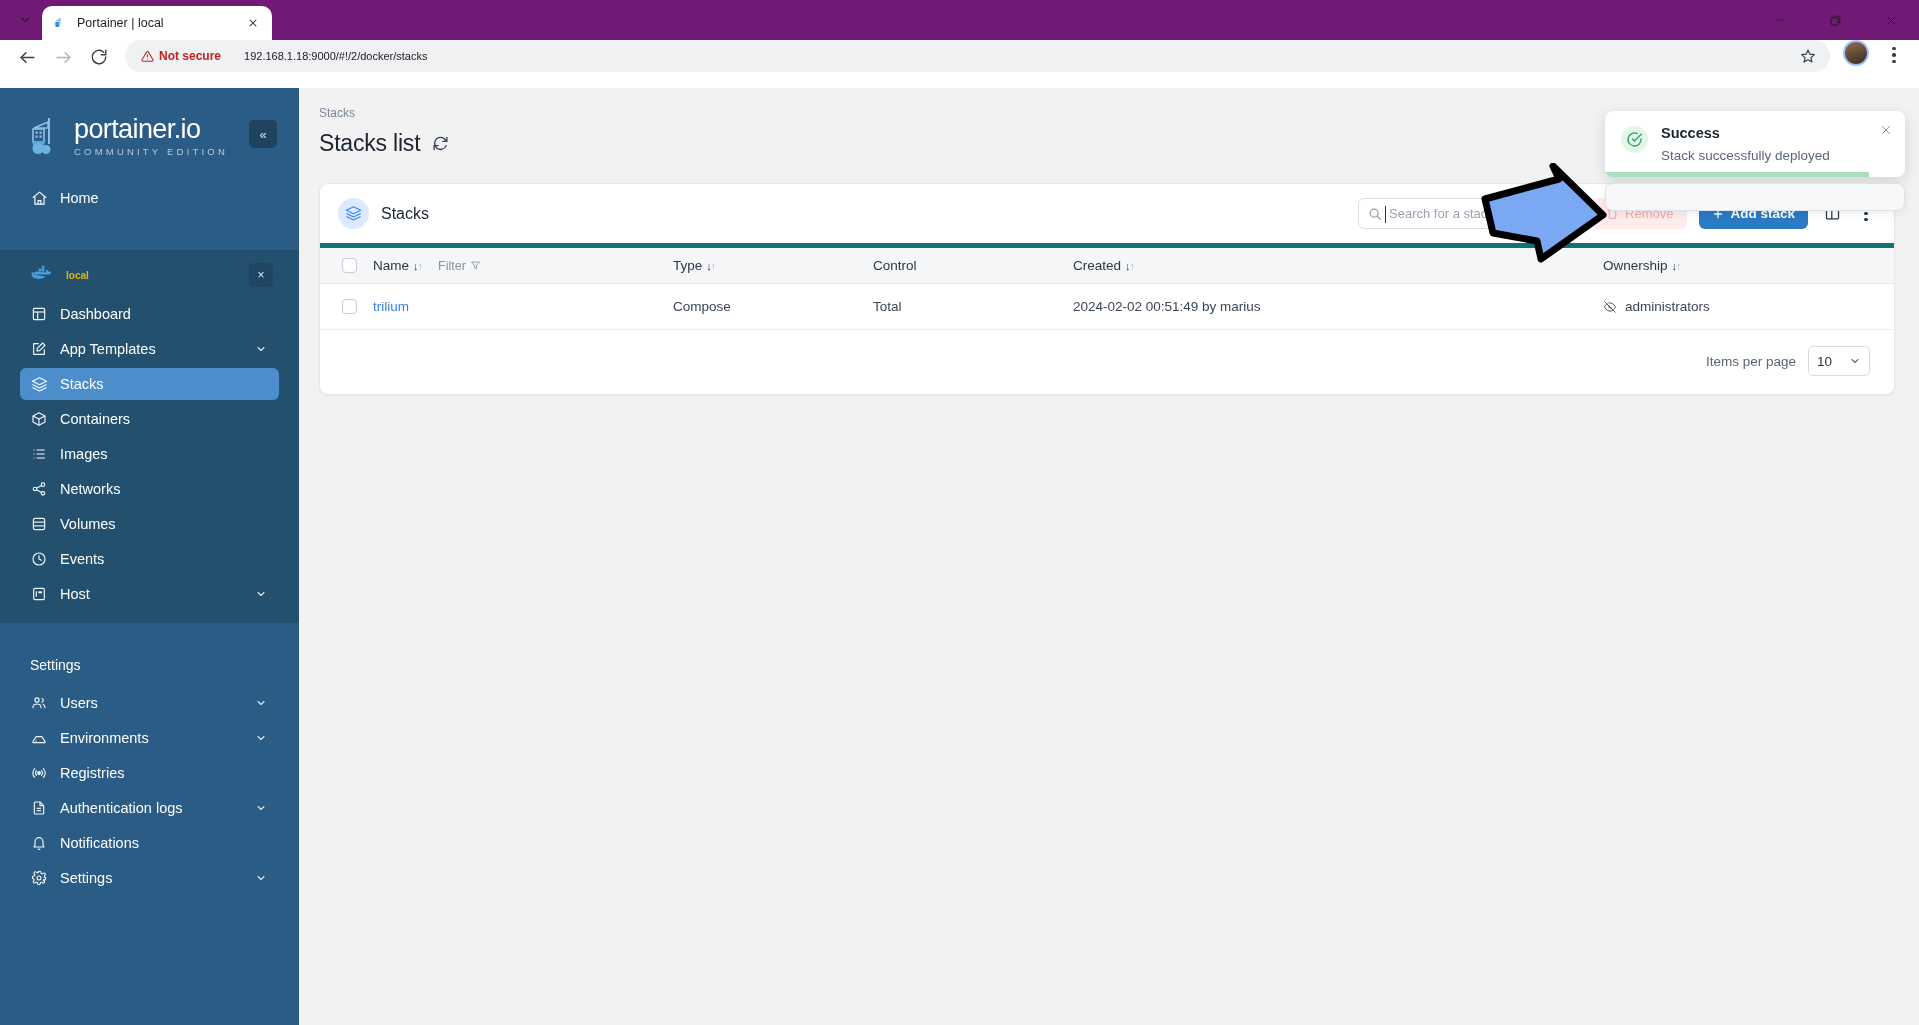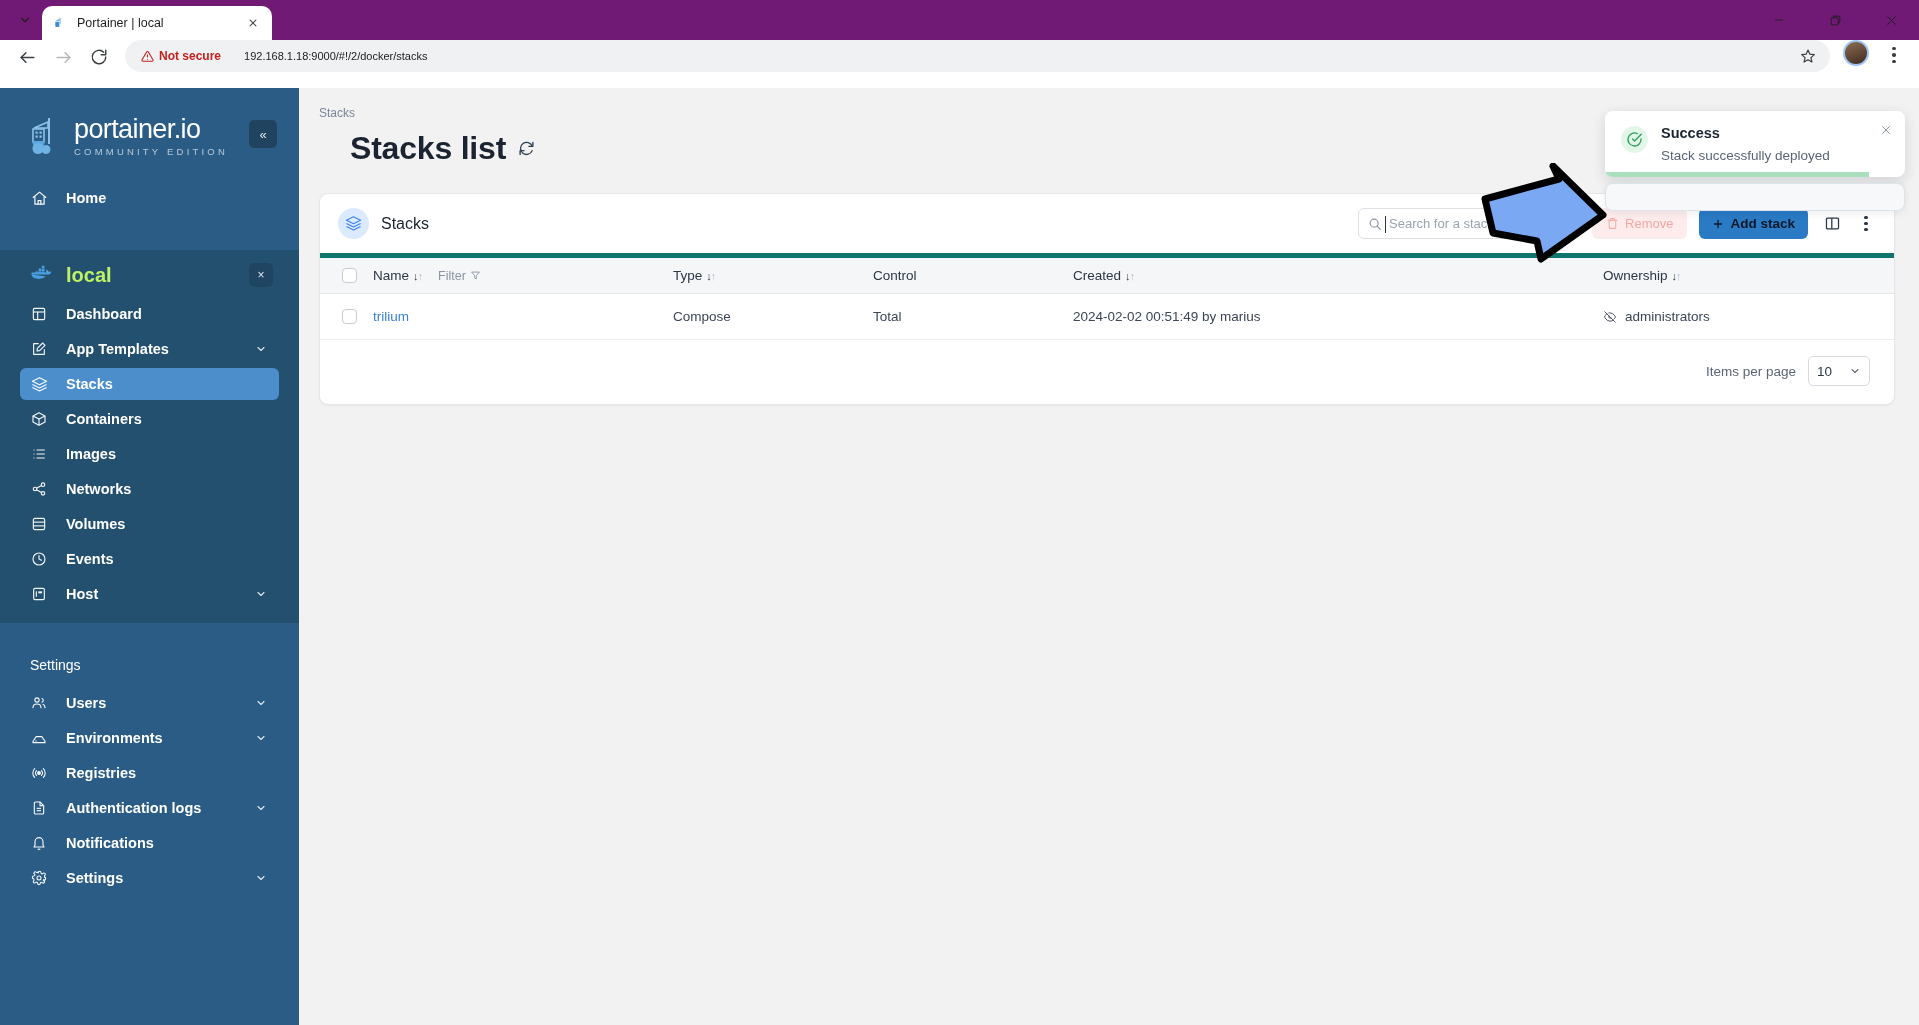--- a/index.html
+++ b/index.html
@@ -191,25 +191,24 @@
     font-size: 13px;
   }
 
   .nav-item {
     display: flex;
     align-items: center;
     height: 32px;
     margin: 3px 20px;
     padding: 0 10px;
     border-radius: 6px;
-    gap: 18px;
+    gap: 12px;
     font-size: 14.5px;
     color: #ffffff;
     position: relative;
-    font-weight: bold;
   }
   .nav-item .ico {
     width: 18px; height: 18px;
     flex: 0 0 18px;
     display: flex; align-items: center; justify-content: center;
     color: #ffffff;
     opacity: .95;
   }
   .nav-item .chev {
     position: absolute;
@@ -229,21 +228,21 @@
   }
   .env-header {
     display: flex;
     align-items: center;
     height: 34px;
     margin: 0 20px 6px 20px;
     padding: 0 10px;
     gap: 14px;
     position: relative;
   }
-  .env-name { font-size: 20px; font-weight: 600; color: #bef264; }
+  .env-name { font-size: 10px; font-weight: 600; color: #eab308; }
   .env-close {
     position: absolute;
     right: 6px;
     width: 24px; height: 24px;
     background: #1f4563;
     border-radius: 5px;
     color: #dfe8ef;
     display: flex; align-items: center; justify-content: center;
     font-size: 12px;
   }
@@ -269,25 +268,24 @@
     color: #7a8699;
     margin-bottom: 10px;
   }
   .page-title-row {
     display: flex;
     align-items: center;
     gap: 10px;
     margin-bottom: 26px;
   }
   .page-title {
-    font-size: 32px;
-    font-weight: 700;
+    font-size: 23px;
+    font-weight: 400;
     color: #1b2430;
     letter-spacing: -.2px;
-    margin-left: 31px;
   }
   .refresh-btn {
     width: 20px; height: 20px;
     display: flex; align-items: center; justify-content: center;
     color: #2c3e50;
   }
 
   .card {
     background: #ffffff;
     border-radius: 9px;
@@ -350,21 +348,21 @@
     border: none;
     border-radius: 6px;
     padding: 0 14px;
     font-size: 13px;
     display: flex; align-items: center; gap: 6px;
     font-family: "Liberation Sans", sans-serif;
   }
   .btn-add {
     height: 31px;
     background: #2a7ac4;
-    color: #0f172a;
+    color: #ffffff;
     border: none;
     border-radius: 6px;
     padding: 0 13px;
     font-size: 13.5px;
     font-weight: 600;
     display: flex; align-items: center; gap: 6px;
     font-family: "Liberation Sans", sans-serif;
   }
   .icon-btn {
     width: 24px; height: 24px;

